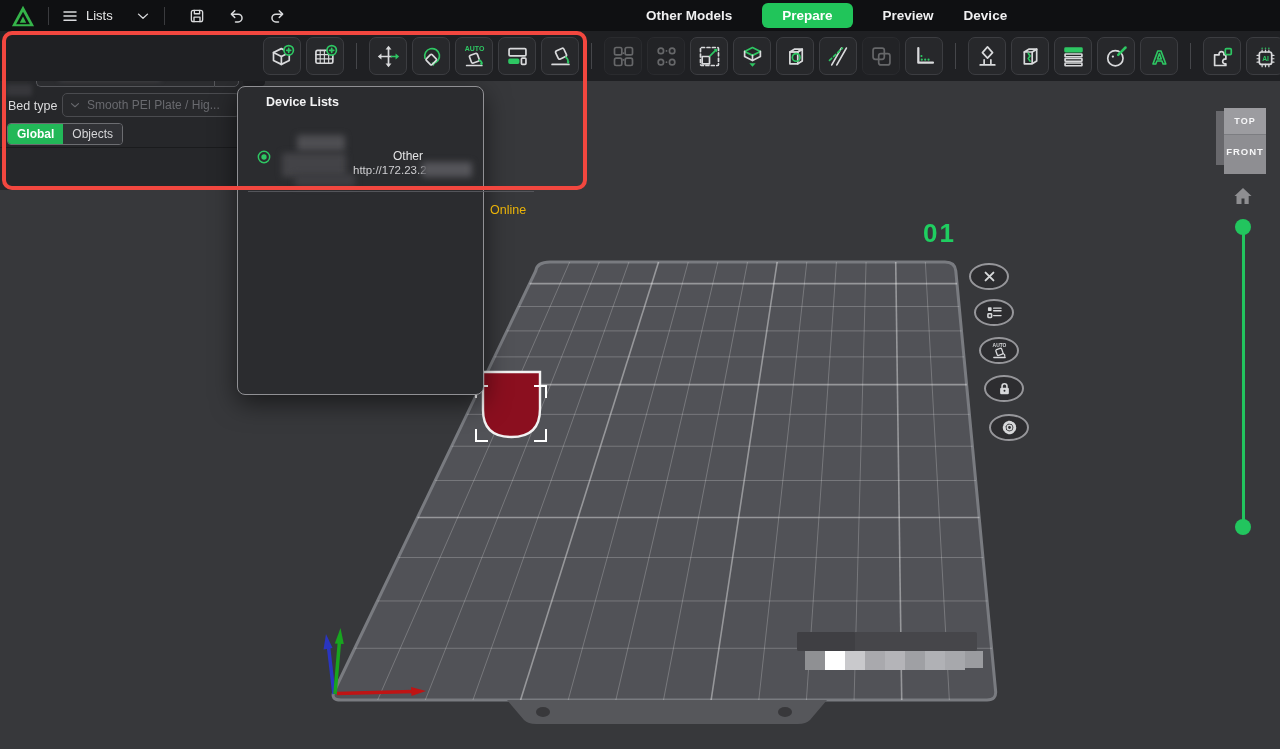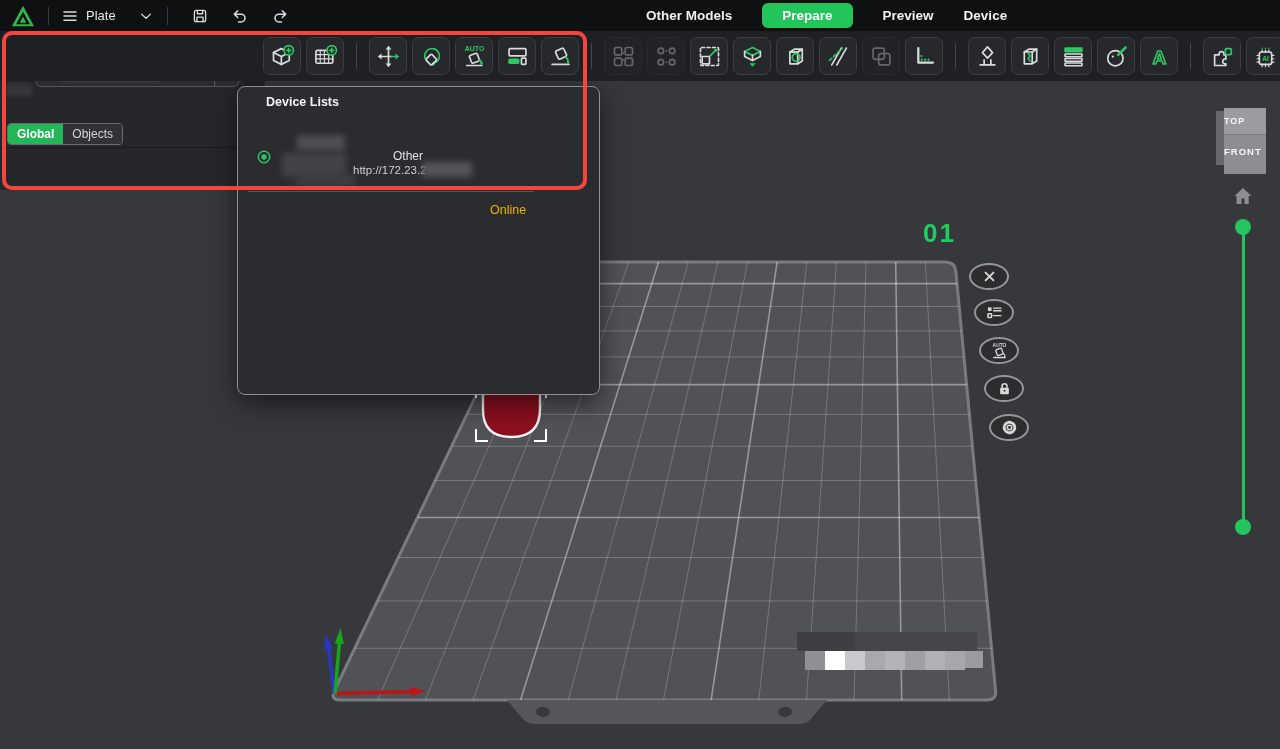--- a/index.html
+++ b/index.html
@@ -37,40 +37,40 @@
   .bed-row{position:absolute;left:0;top:62px;width:100%;height:26px;}
   .bed-label{position:absolute;left:8px;top:6px;font-size:12.5px;color:#dcdcde;}
   .bed-select{position:absolute;left:62px;top:0;width:178px;height:24px;border:1px solid #4a4b4f;border-radius:5px;background:#28292c;box-sizing:border-box;display:flex;align-items:center;color:#696a6f;font-size:12px;cursor:pointer;}
   .chev{width:14px;height:14px;stroke:#9a9a9e;fill:none;stroke-width:1.8;stroke-linecap:round;stroke-linejoin:round;margin:0 5px;flex:0 0 auto;}
   .gtabs{position:absolute;left:7px;top:92px;display:flex;border:1px solid #6c6d71;border-radius:4px;overflow:hidden;}
   .gtab{font-size:12px;padding:3px 9px;color:#d6d6d8;background:#313236;cursor:pointer;}
   .gtab.active{background:#22b858;color:#ffffff;font-weight:bold;}
   .panel-div{position:absolute;left:0;top:116px;width:100%;height:1px;background:#1a1b1d;}
 
   
-  .device-panel{position:absolute;left:237px;top:86px;width:363px;height:309px;background:#2b2c2f;border:1px solid #909094;border-radius:8px;box-sizing:border-box;z-index:20;box-shadow:0 8px 26px rgba(0,0,0,.55);}
+  .device-panel{position:absolute;left:237px;top:86px;width:247px;height:309px;background:#2b2c2f;border:1px solid #909094;border-radius:8px;box-sizing:border-box;z-index:20;box-shadow:0 8px 26px rgba(0,0,0,.55);}
   .device-title{position:absolute;left:28px;top:8px;font-size:12.5px;font-weight:bold;color:#f2f2f3;}
   .device-row{position:absolute;left:0;top:24px;width:100%;height:54px;cursor:pointer;}
   .radio{position:absolute;left:18px;top:38px;width:16px;height:16px;}
   .dev-type{position:absolute;left:115px;top:38px;width:110px;text-align:center;font-size:12px;color:#e3e3e4;}
   .dev-url{position:absolute;left:115px;top:53px;font-size:11.5px;color:#cfcfd2;white-space:nowrap;}
   .dev-status{position:absolute;left:252px;top:44px;font-size:12.5px;}
   .dev-div{position:absolute;left:10px;top:80px;width:286px;height:1px;background:#54555a;}
 
   
   .red-rect{position:absolute;left:2px;top:31px;width:585px;height:159px;border:4px solid #f2473f;border-radius:10px;box-sizing:border-box;z-index:50;pointer-events:none;}
 
   
   .viewport-svg{position:absolute;left:0;top:0;width:1280px;height:749px;z-index:1;}
   .plate-num{position:absolute;left:903px;top:218px;font-size:26px;font-weight:bold;color:#1fce60;letter-spacing:2px;z-index:2;margin-left:20px;}
 
   
   .view-cube{position:absolute;left:1216px;top:108px;z-index:8;cursor:pointer;}
   .cube-side{position:absolute;left:0;top:3px;width:8px;height:54px;background:#68686c;}
-  .cube-face{position:absolute;left:8px;top:0;width:42px;color:#f7f7f8;font-weight:bold;}
+  .cube-face{position:absolute;left:8px;top:0;width:42px;text-align:center;color:#f7f7f8;font-weight:bold;}
   .cube-top{height:26px;line-height:26px;background:#9c9ca0;font-size:9px;letter-spacing:1px;border-bottom:1px solid #7c7d81;}
   .cube-front{top:27px;height:39px;line-height:33px;background:#8e8e92;font-size:9.5px;letter-spacing:1px;}
   .home-btn{position:absolute;left:1231px;top:184px;width:24px;height:24px;z-index:8;cursor:pointer;}
   .zslider{position:absolute;left:1233px;top:217px;width:20px;height:320px;z-index:8;}
   .z-line{position:absolute;left:8.5px;top:10px;width:3px;height:300px;background:#22c55e;}
   .z-knob{position:absolute;left:2px;width:16px;height:16px;border-radius:50%;background:#22c55e;cursor:grab;}
   .float-btn{position:absolute;width:40px;height:27px;border-radius:50%;border:2px solid #96969a;background:rgba(44,45,48,.92);box-sizing:border-box;display:flex;align-items:center;justify-content:center;z-index:8;cursor:pointer;}
   .float-btn svg{width:21px;height:21px;stroke:#d7d8da;fill:none;stroke-width:1.8;stroke-linecap:round;stroke-linejoin:round;}
 </style>
 </head>
@@ -151,21 +151,21 @@
     <svg class="logo" viewBox="0 0 26 26">
       <polygon points="13,2 25,24 1,24" fill="#35b44a"></polygon>
       <polygon points="13,8.5 20.5,22 5.5,22" fill="#0f1012"></polygon>
       <polygon points="13,13.5 16.5,20.2 9.5,20.2" fill="#35b44a"></polygon>
     </svg>
     <div class="vsep"></div>
     <div class="file-group">
       <svg class="tb-ic" viewBox="0 0 24 24">
           <path d="M4 6.5h16M4 12h16M4 17.5h16" stroke-width="2"></path>
         </svg>
-      <span>Plate</span>
+      <span>Lists</span>
       <svg class="tb-ic" viewBox="0 0 24 24" style="margin-left:14px;">
           <path d="M6 9.5l6 5.5 6-5.5"></path>
         </svg>
     </div>
     <div class="vsep"></div>
     <svg class="tb-ic action-ic" viewBox="0 0 24 24">
         <rect x="4.5" y="4.5" width="15" height="15" rx="2.5"></rect>
         <path d="M8.5 4.5V9h7V4.5M8 19.5v-6h8v6"></path>
       </svg>
     <svg class="tb-ic action-ic" viewBox="0 0 24 24">
@@ -388,20 +388,29 @@
         <svg style="width:15px;height:15px;" viewBox="0 0 24 24">
             <path d="M4.5 19.5l1-4.2 9.8-9.8a1.7 1.7 0 0 1 2.4 0l1.3 1.3a1.7 1.7 0 0 1 0 2.4L9.2 19z" fill="#d9dadc"></path>
           </svg>
       </div>
       <div class="wifi-btn">
         <svg style="width:18px;height:18px;fill:none;stroke-linecap:round;" viewBox="0 0 24 24">
           <path d="M4.5 10.5a10.5 10.5 0 0 1 15 0" stroke="#2ec763" stroke-width="2"></path>
           <path d="M7.6 13.8a6.3 6.3 0 0 1 8.8 0" stroke="#2ec763" stroke-width="2"></path>
           <circle cx="12" cy="17.2" r="1.5" fill="#2ec763" stroke="none"></circle>
         </svg>
+      </div>
+    </div>
+    <div class="bed-row">
+      <span class="bed-label">Bed type</span>
+      <div class="bed-select">
+        <svg class="chev" viewBox="0 0 24 24" style="stroke:#696a6f;">
+            <path d="M6 9.5l6 5.5 6-5.5"></path>
+          </svg>
+        <span>Smooth PEI Plate / Hig...</span>
       </div>
     </div>
     <div class="gtabs">
       <div class="gtab active">Global</div>
       <div class="gtab">Objects</div>
     </div>
     <div class="panel-div"></div>
   </div>
 
   <div class="device-panel">

